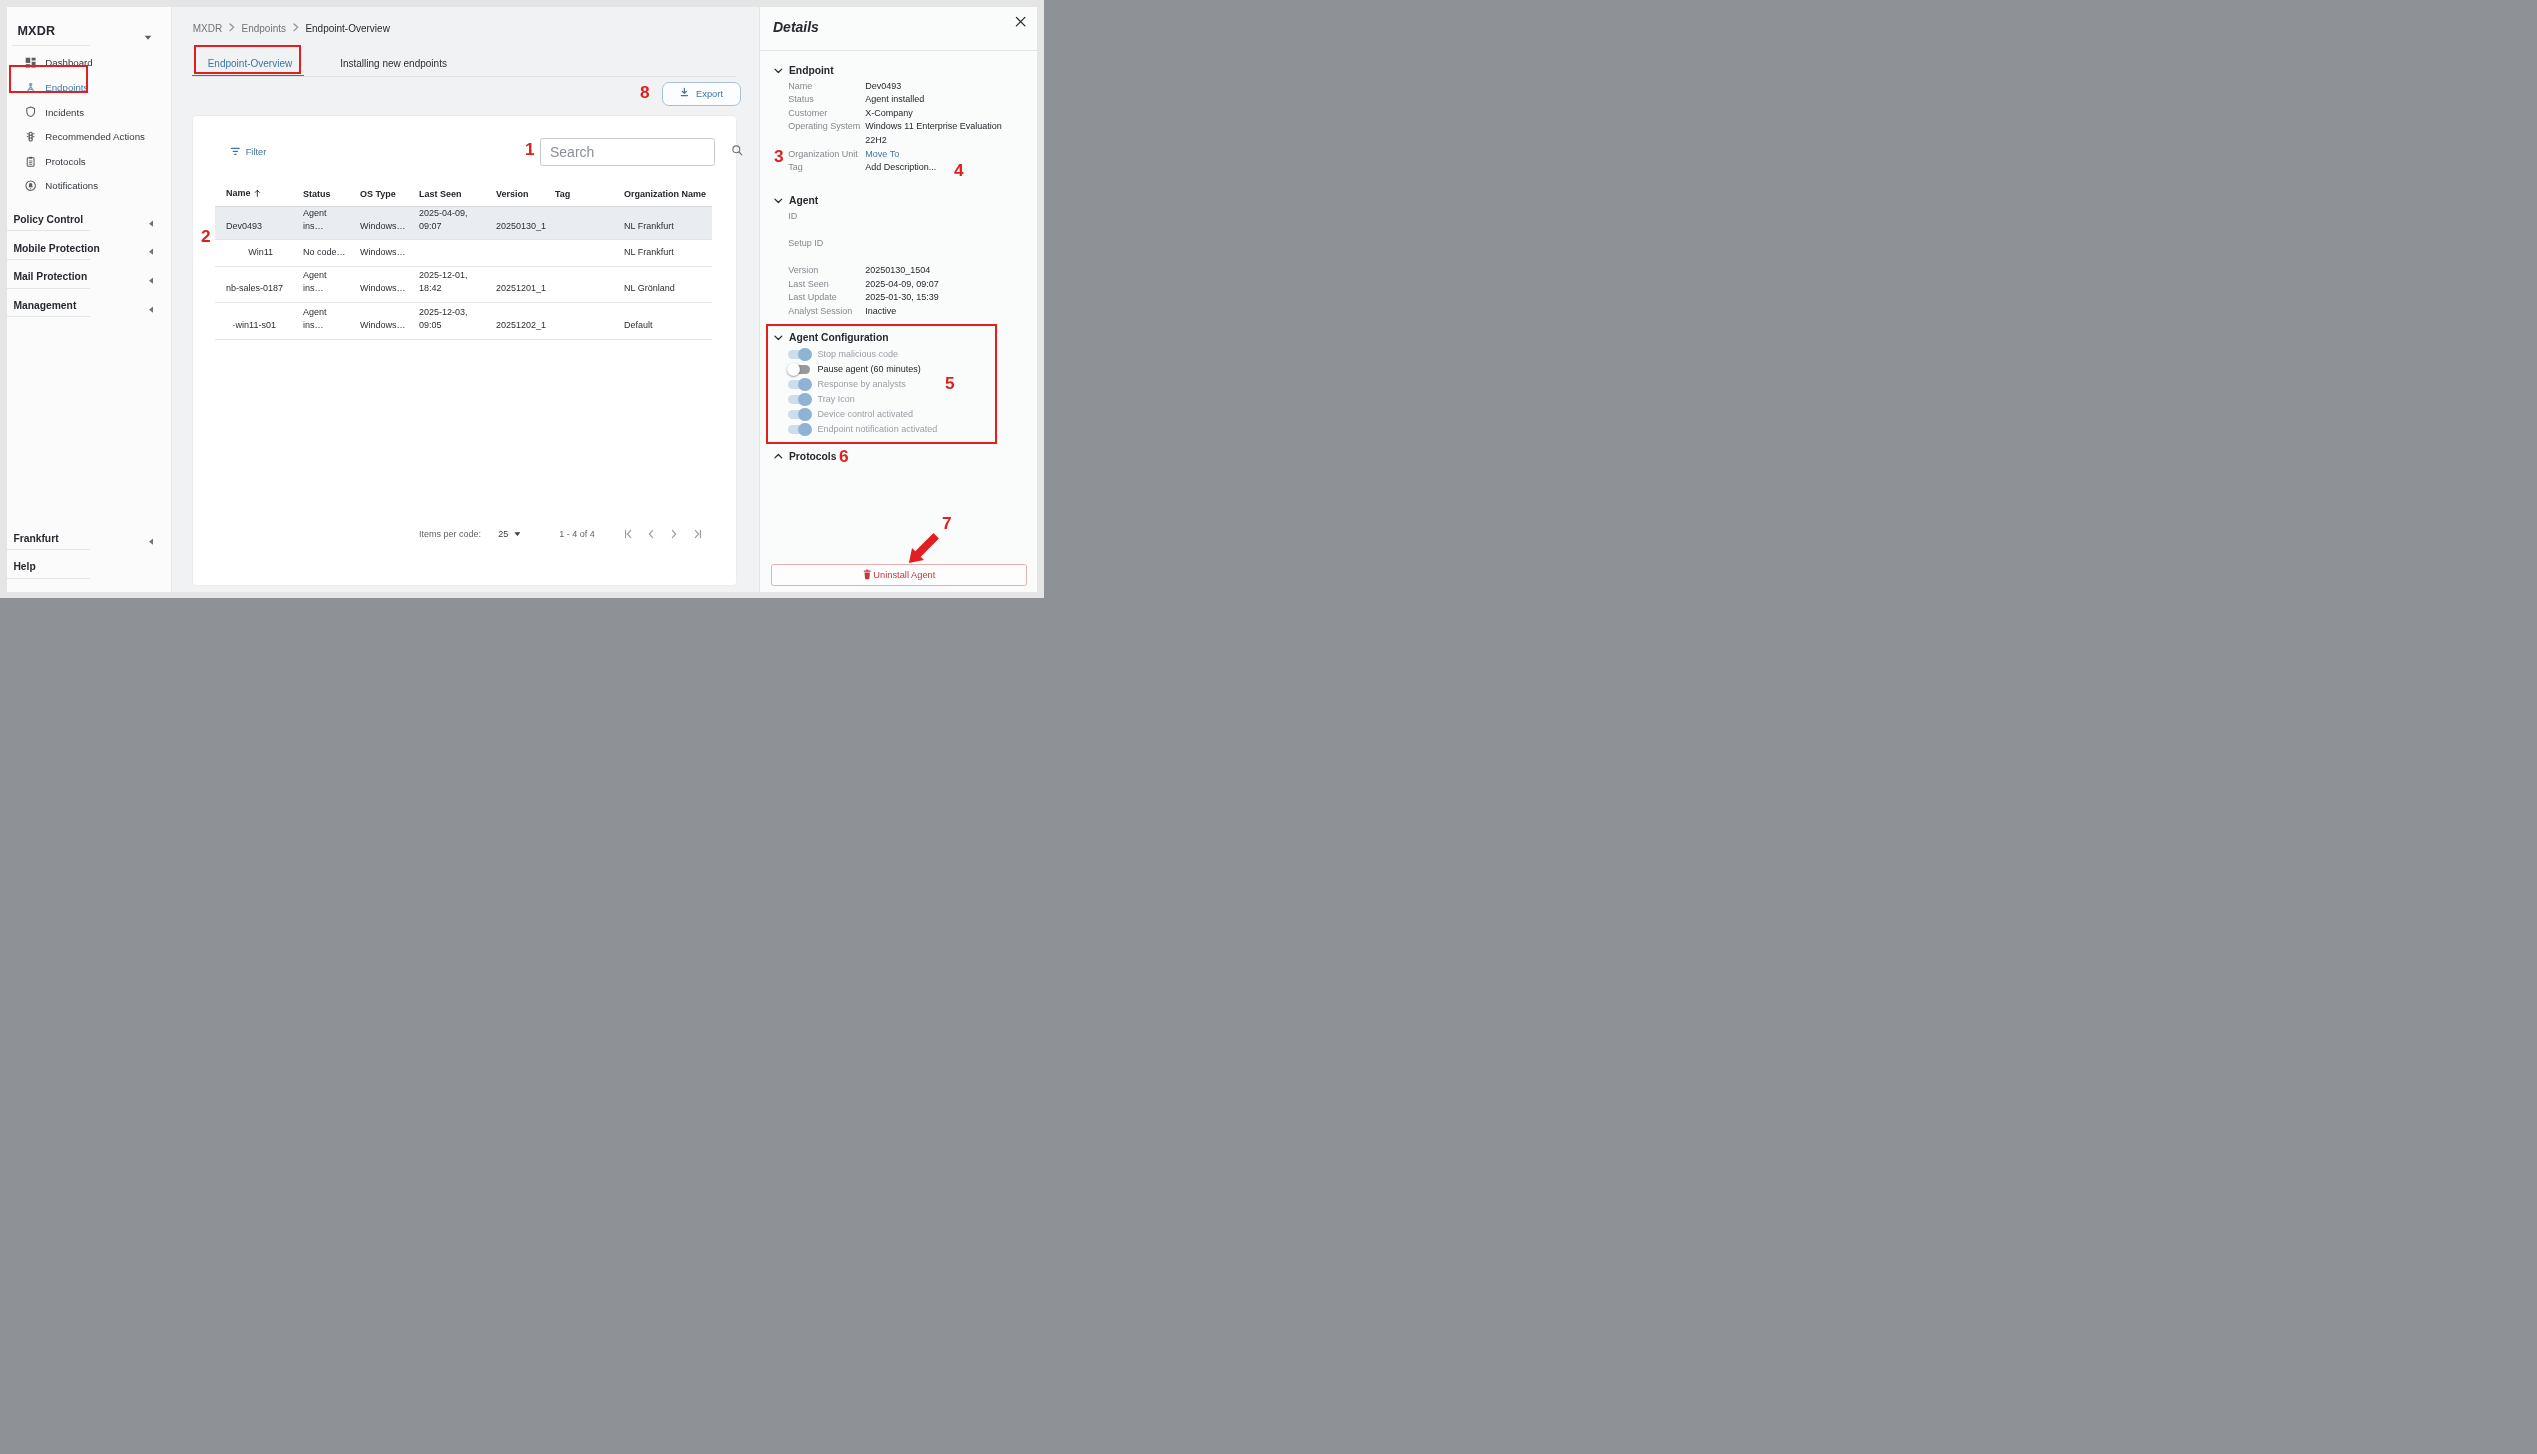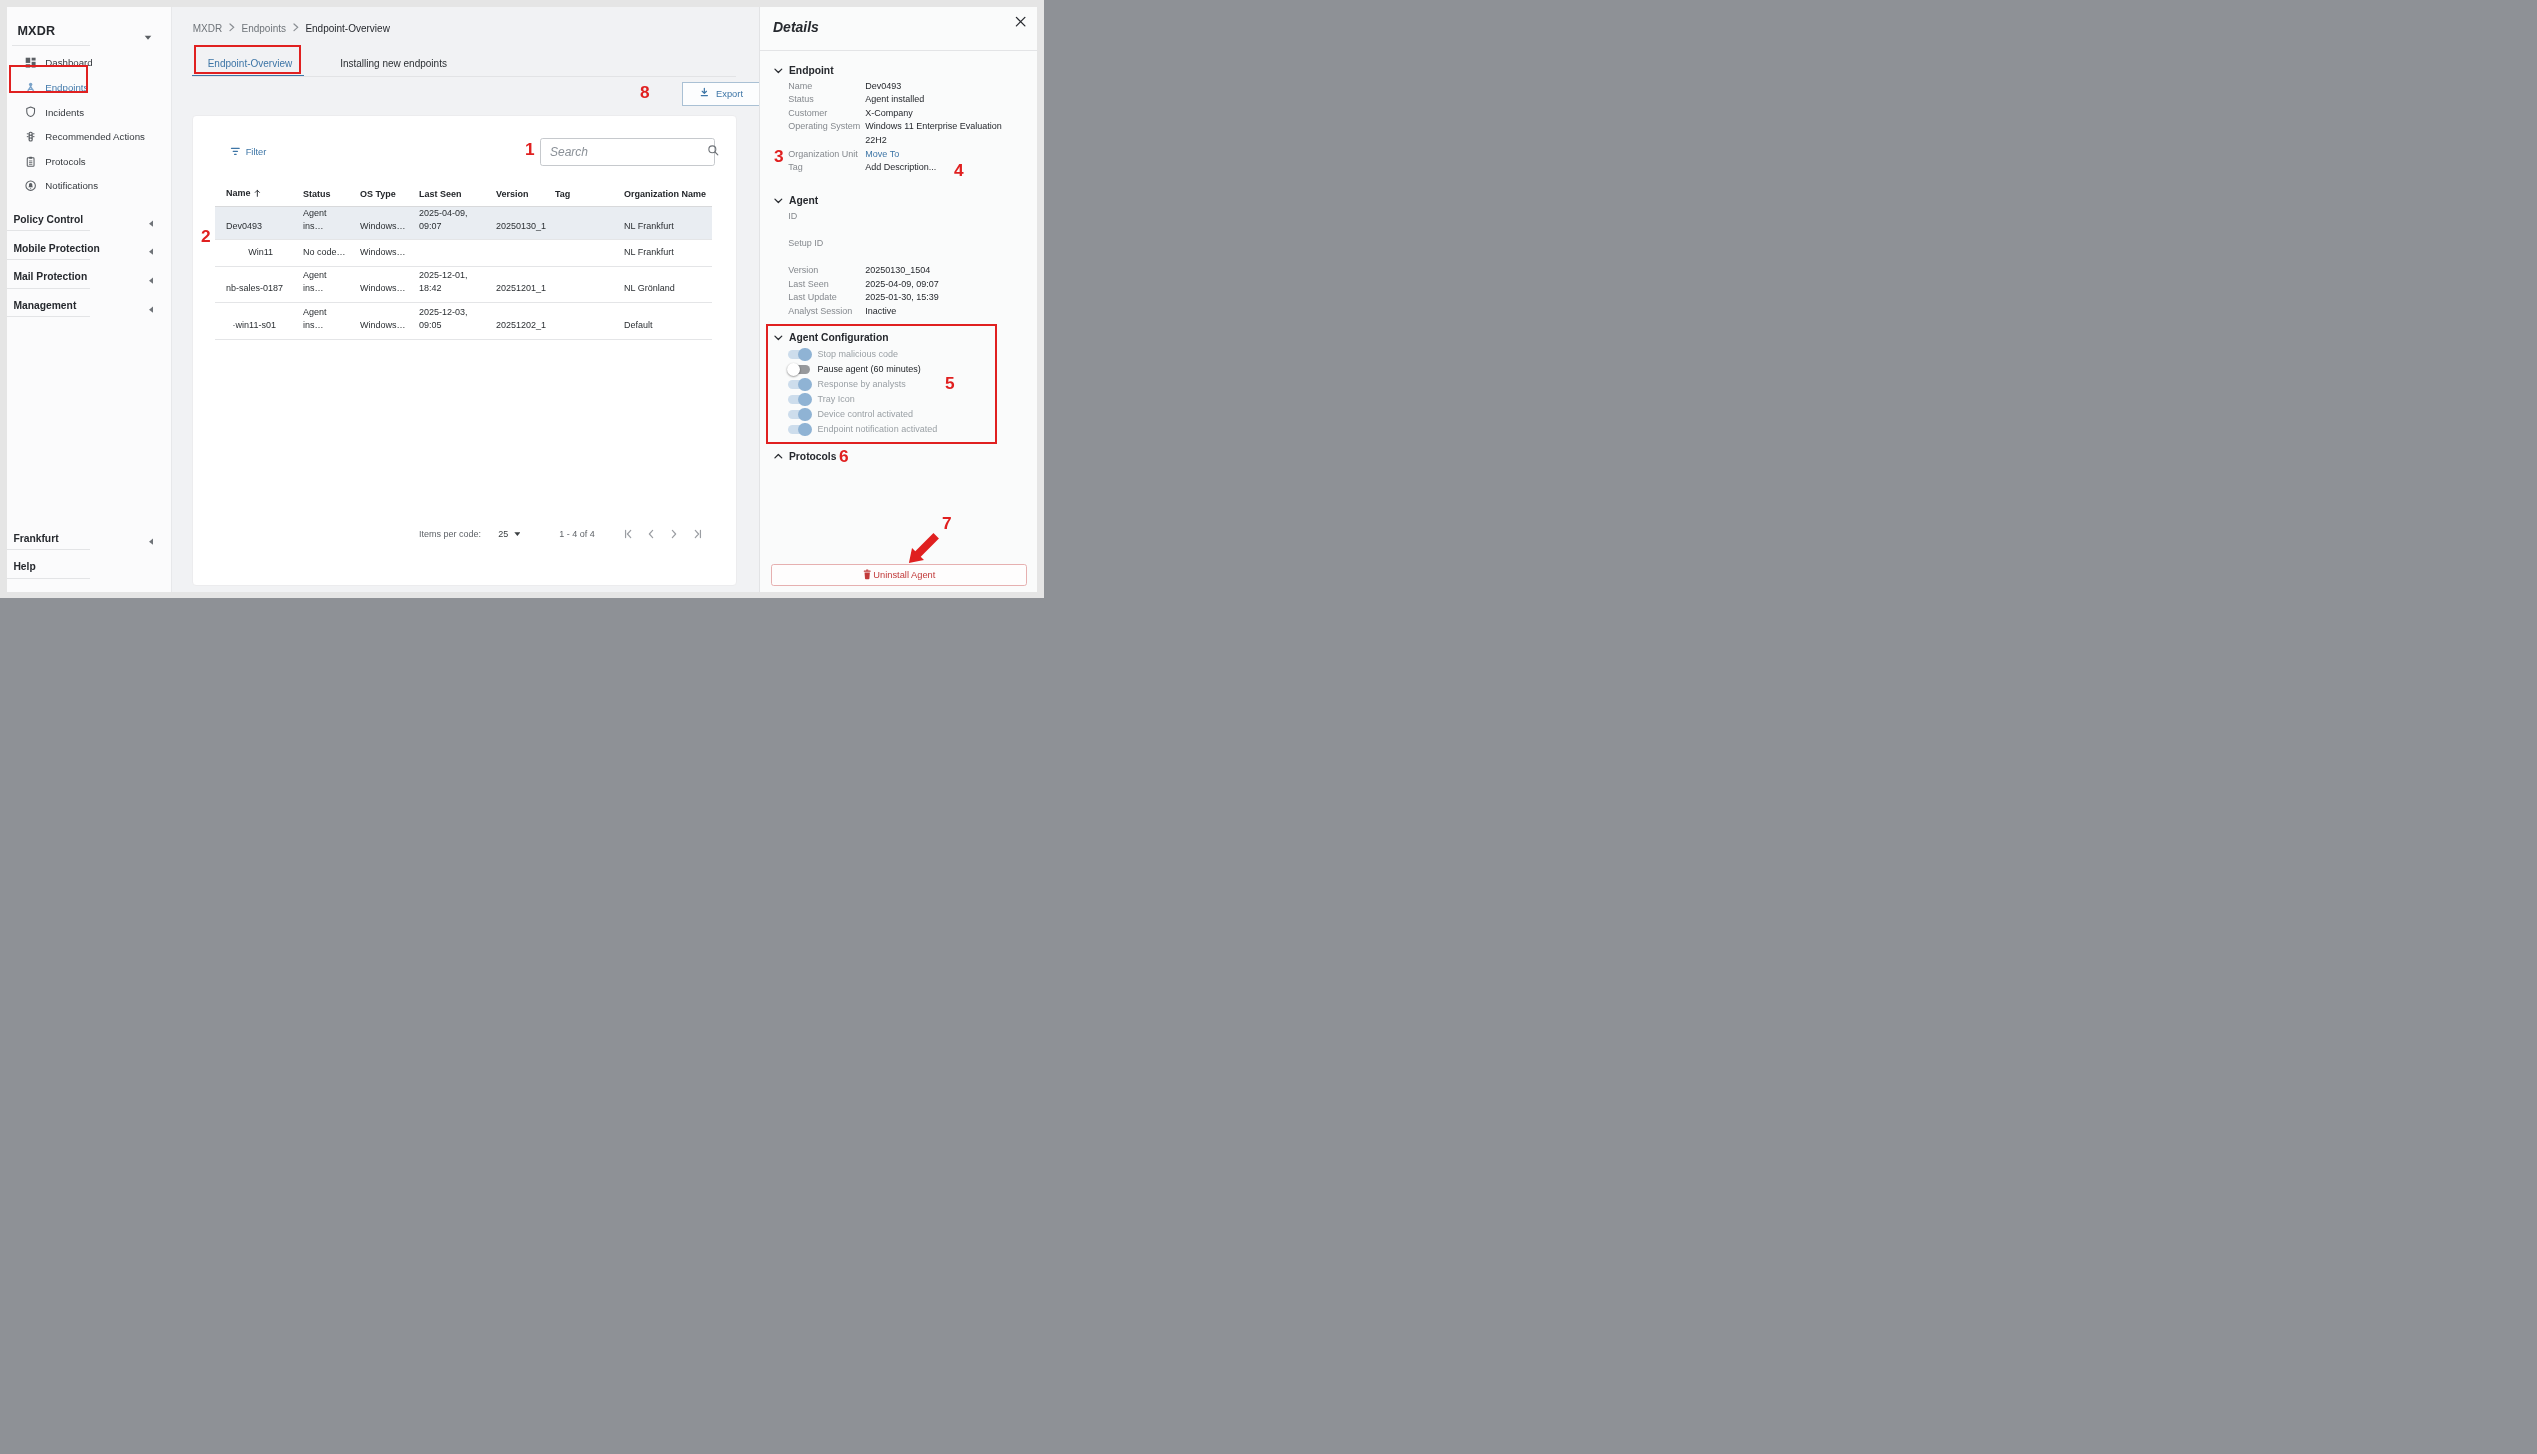--- a/index.html
+++ b/index.html
@@ -41,41 +41,41 @@
   .main { flex:1 1 auto; position:relative; background:#f1f2f4; }
   .breadcrumb { position:absolute; left:21px; top:16px; display:flex; align-items:center; gap:6.7px; font-size:10px; }
   .breadcrumb .bc { color:#6f7479; cursor:pointer; }
   .breadcrumb .bc.current { color:#26292e; cursor:default; }
   .tabs { position:absolute; left:20px; top:45px; display:flex; }
   .tab { font-size:10px; padding:6.7px 16px 8px 16px; cursor:pointer; color:#2b2f33; }
   .tab.active { color:#3d75a6; }
   .tab-hairline { position:absolute; left:20px; right:22.6px; top:69px; height:0.7px; background:#e2e3e5; }
   .tab-underline { position:absolute; left:20px; top:68px; width:112px; height:2px; background:#3d75a6; }
   .export-btn {
-    position:absolute; left:510px; top:75px; width:79px; height:24px;
-    border:0.7px solid #a9c0d4; border-radius:0; background:#fcfdfe; cursor:pointer;
+    position:absolute; left:490px; top:75px; width:79px; height:24px;
+    border:0.7px solid #a9c0d4; border-radius:7px; background:#fcfdfe; cursor:pointer;
     display:flex; align-items:center; justify-content:center; gap:6px;
     color:#3d75a6; font-size:9.3px;
   }
   .card {
     position:absolute; left:20px; top:108px; width:545px; height:471px;
     background:#ffffff; border:0.7px solid #ececee; border-radius:4px;
   }
   .filter-btn {
     position:absolute; left:37px; top:30px; display:flex; align-items:center; gap:5.3px;
     color:#3d75a6; font-size:9.3px; cursor:pointer;
   }
   .search-box {
     position:absolute; left:347px; top:22px; width:175px; height:28px;
     border:0.7px solid #c6c9cd; border-radius:2.7px; background:#fff;
     display:flex; align-items:center; padding:0 8px 0 9.3px;
   }
   .search-box input {
-    border:none; outline:none; flex:1 1 auto; font-size:12px; color:#2b2f33;
-    font-family:inherit; background:transparent;font-style:italic;
+    border:none; outline:none; flex:1 1 auto; font-size:14px; color:#2b2f33;
+    font-family:inherit; background:transparent;
   }
   .search-box input::placeholder { color:#8a9097; }
 
   .tbl { position:absolute; left:22.6px; top:72px; width:497px; }
   .t-grid { display:grid; grid-template-columns:77px 57px 59px 77px 59px 69px 100px; }
   .t-head { border-bottom:0.7px solid #d8d9db; }
   .t-head .cell { font-size:9px; font-weight:bold; color:#24272b; padding:0 2.7px 5.3px 10.7px; align-self:end; line-height:11.3px; }
   .t-row { border-bottom:0.7px solid #e4e5e7; cursor:pointer; }
   .t-row .cell { font-size:9px; color:#2b2f33; padding:0 2.7px 6px 10.7px; align-self:end; line-height:13.3px; }
   .t-row.selected { background:#e9edf2; }

